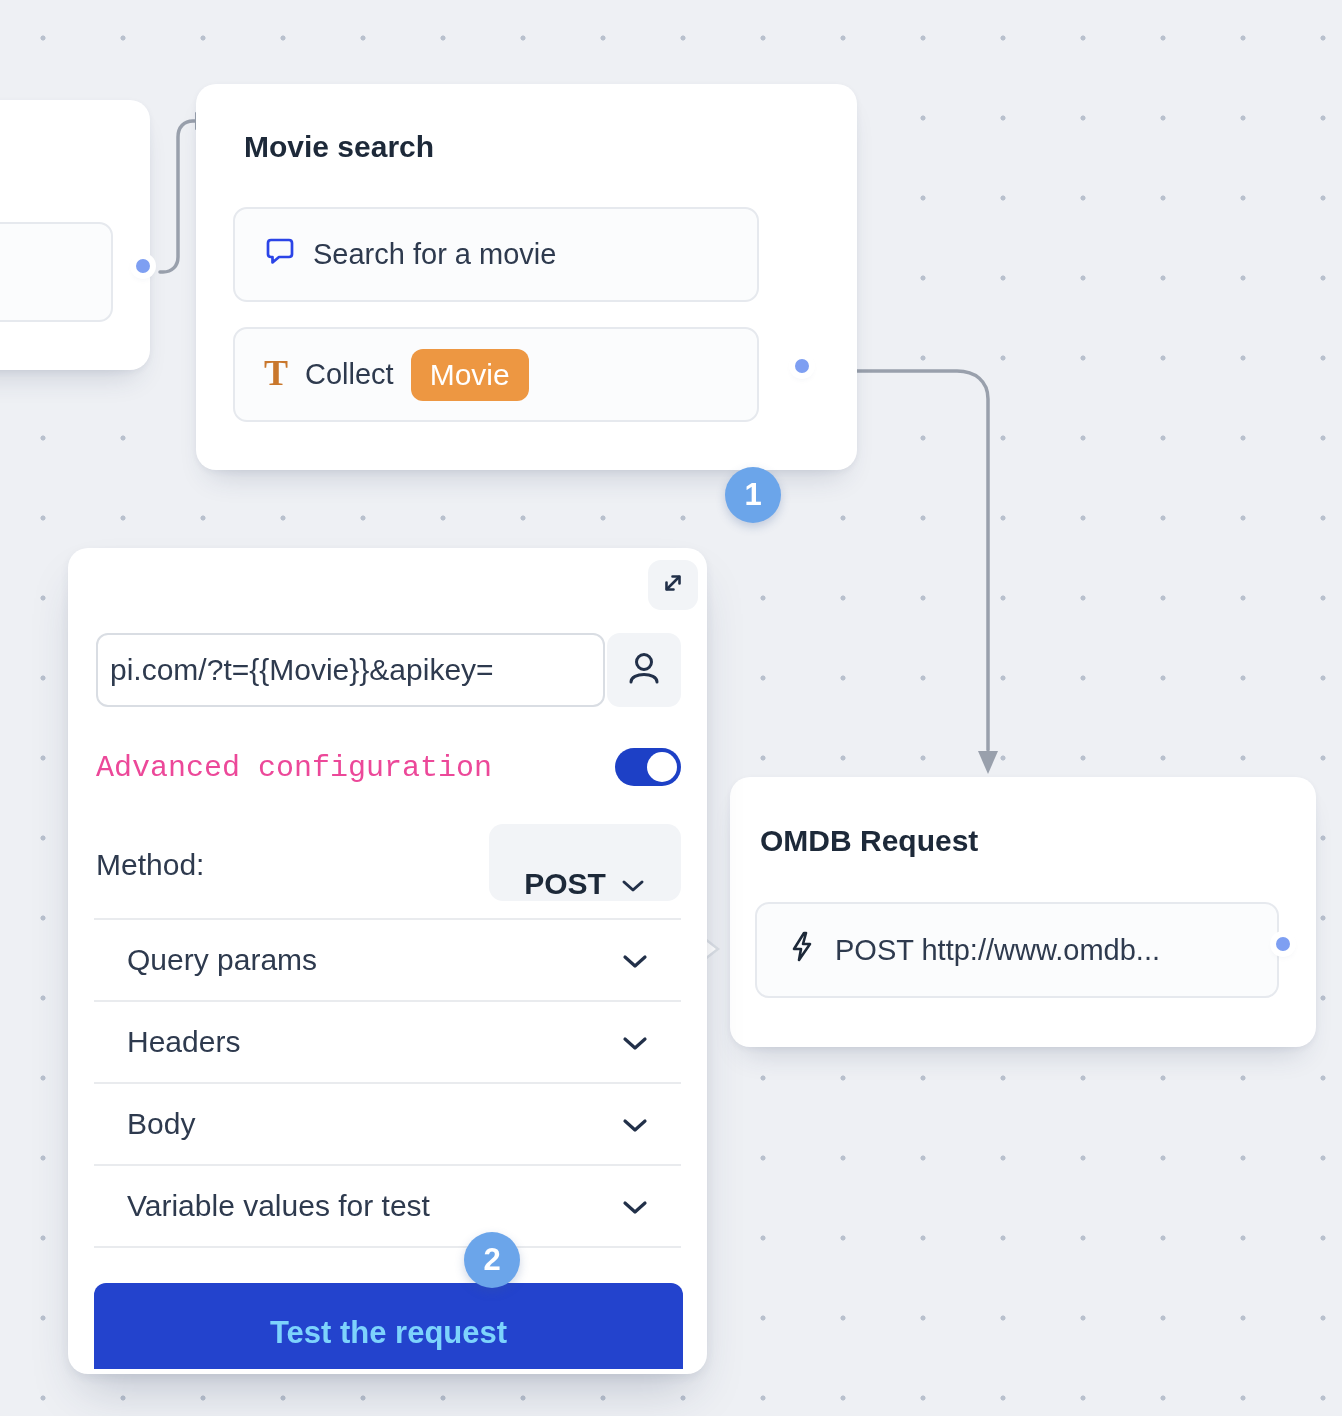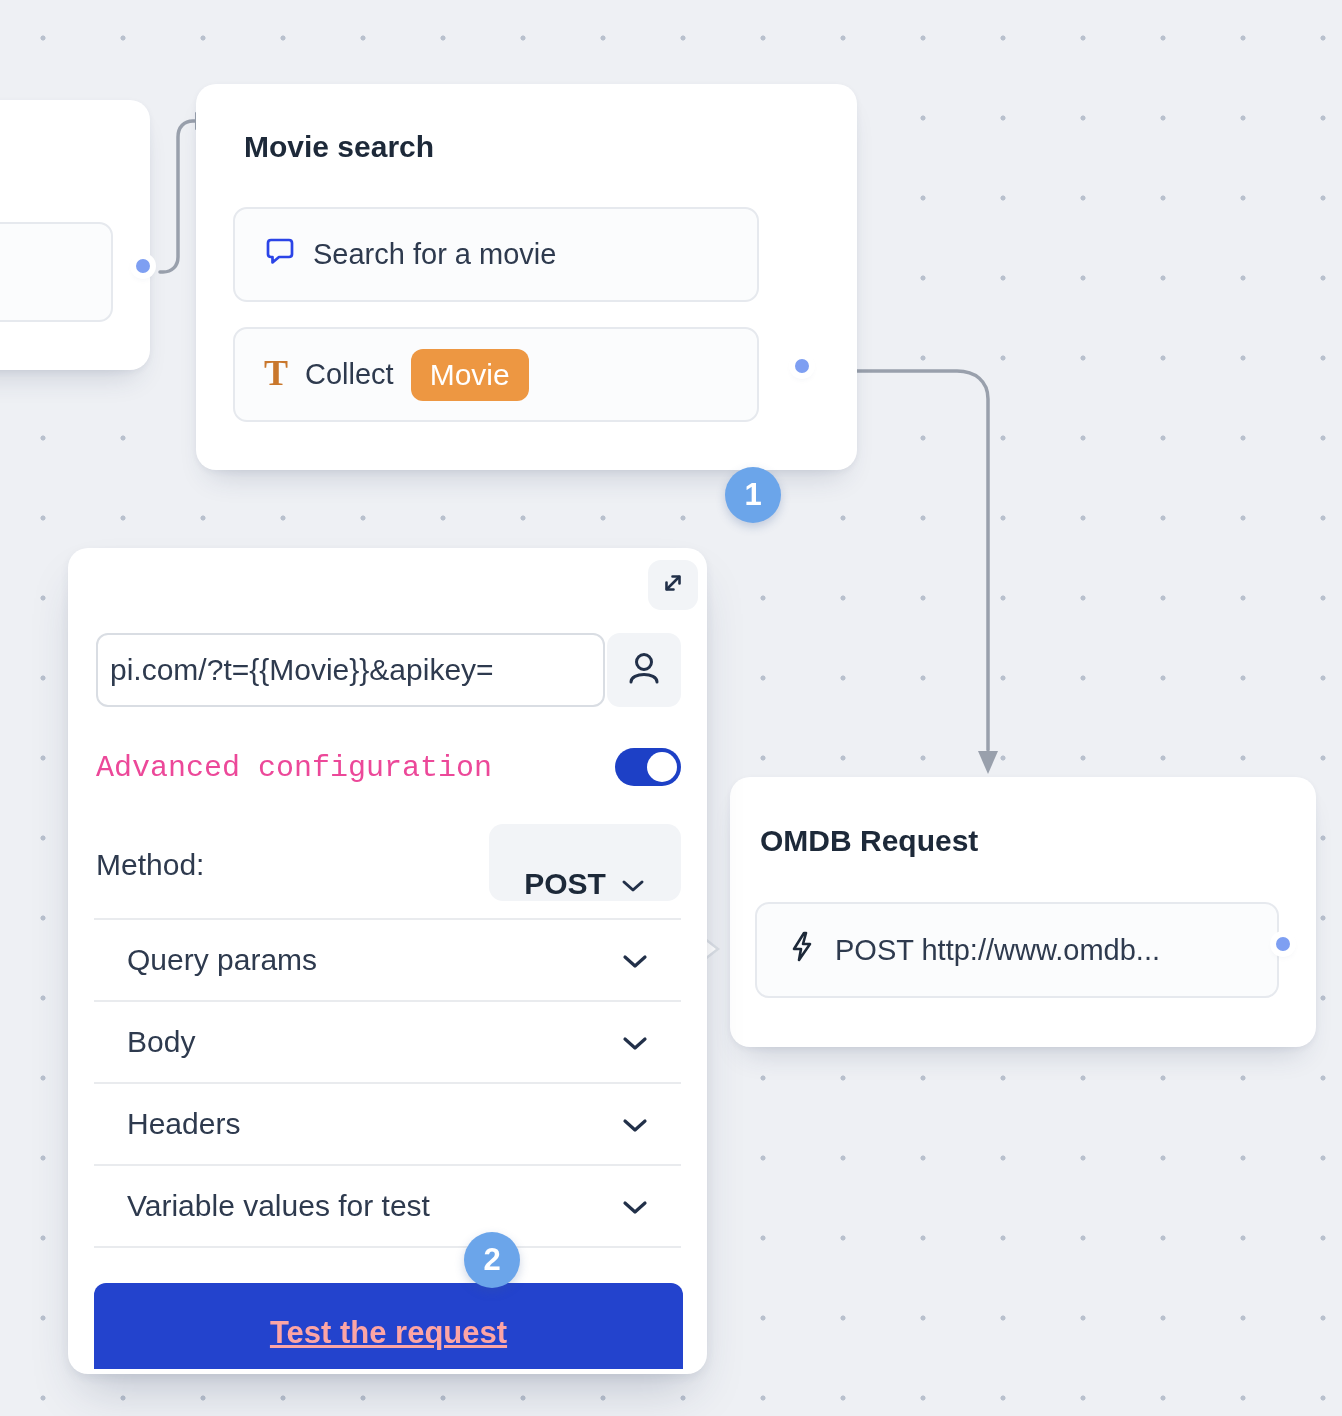--- a/index.html
+++ b/index.html
@@ -104,22 +104,22 @@
     height:82px; border-top:2px solid #e9ebee;
     display:flex; align-items:center; justify-content:space-between;
     padding-left:33px; padding-right:32px;
     font-size:30px; color:#2e3a4e;text-align:center;
   }
   .section-end { border-top:2px solid #e9ebee; height:0; }
 
   .test-btn {
     position:absolute; left:26px; top:735px; width:589px; height:86px;
     background:#2343cd; border:none; border-radius:12px 12px 0 0;
-    color:#fca5a5; font-family:"Liberation Sans", sans-serif; font-size:31px; font-weight:700;
-    display:flex; align-items:center; justify-content:center; padding-top:14px;text-decoration:underline;
+    color:#7dd3fc; font-family:"Liberation Sans", sans-serif; font-size:31px; font-weight:700;
+    display:flex; align-items:center; justify-content:center; padding-top:14px;
   }
 </style>
 </head>
 <body>
 
 <div class="canvas">
 
   <svg class="wires">
     <g stroke="#99a0ac" stroke-width="3.5" fill="none" stroke-linecap="round">
       <path d="M 160 272 L 163 272 C 172 272 178 266 178 257 L 178 137 C 178 127 184 121 193 121 L 195 121"></path>
@@ -210,29 +210,29 @@
     <div class="sections">
       <div class="section-row">
         <span>Query params</span>
         <span>
           <svg width="28" height="17" viewBox="0 0 28 17" fill="none" stroke="#223049" stroke-width="3.2" stroke-linecap="round" stroke-linejoin="round">
               <path d="M4 4 L14 13 L24 4"></path>
             </svg>
         </span>
       </div>
       <div class="section-row">
+        <span>Headers</span>
+        <span>
+          <svg width="28" height="17" viewBox="0 0 28 17" fill="none" stroke="#223049" stroke-width="3.2" stroke-linecap="round" stroke-linejoin="round">
+              <path d="M4 4 L14 13 L24 4"></path>
+            </svg>
+        </span>
+      </div>
+      <div class="section-row">
         <span>Body</span>
-        <span>
-          <svg width="28" height="17" viewBox="0 0 28 17" fill="none" stroke="#223049" stroke-width="3.2" stroke-linecap="round" stroke-linejoin="round">
-              <path d="M4 4 L14 13 L24 4"></path>
-            </svg>
-        </span>
-      </div>
-      <div class="section-row">
-        <span>Headers</span>
         <span>
           <svg width="28" height="17" viewBox="0 0 28 17" fill="none" stroke="#223049" stroke-width="3.2" stroke-linecap="round" stroke-linejoin="round">
               <path d="M4 4 L14 13 L24 4"></path>
             </svg>
         </span>
       </div>
       <div class="section-row">
         <span>Variable values for test</span>
         <span>
           <svg width="28" height="17" viewBox="0 0 28 17" fill="none" stroke="#223049" stroke-width="3.2" stroke-linecap="round" stroke-linejoin="round">

